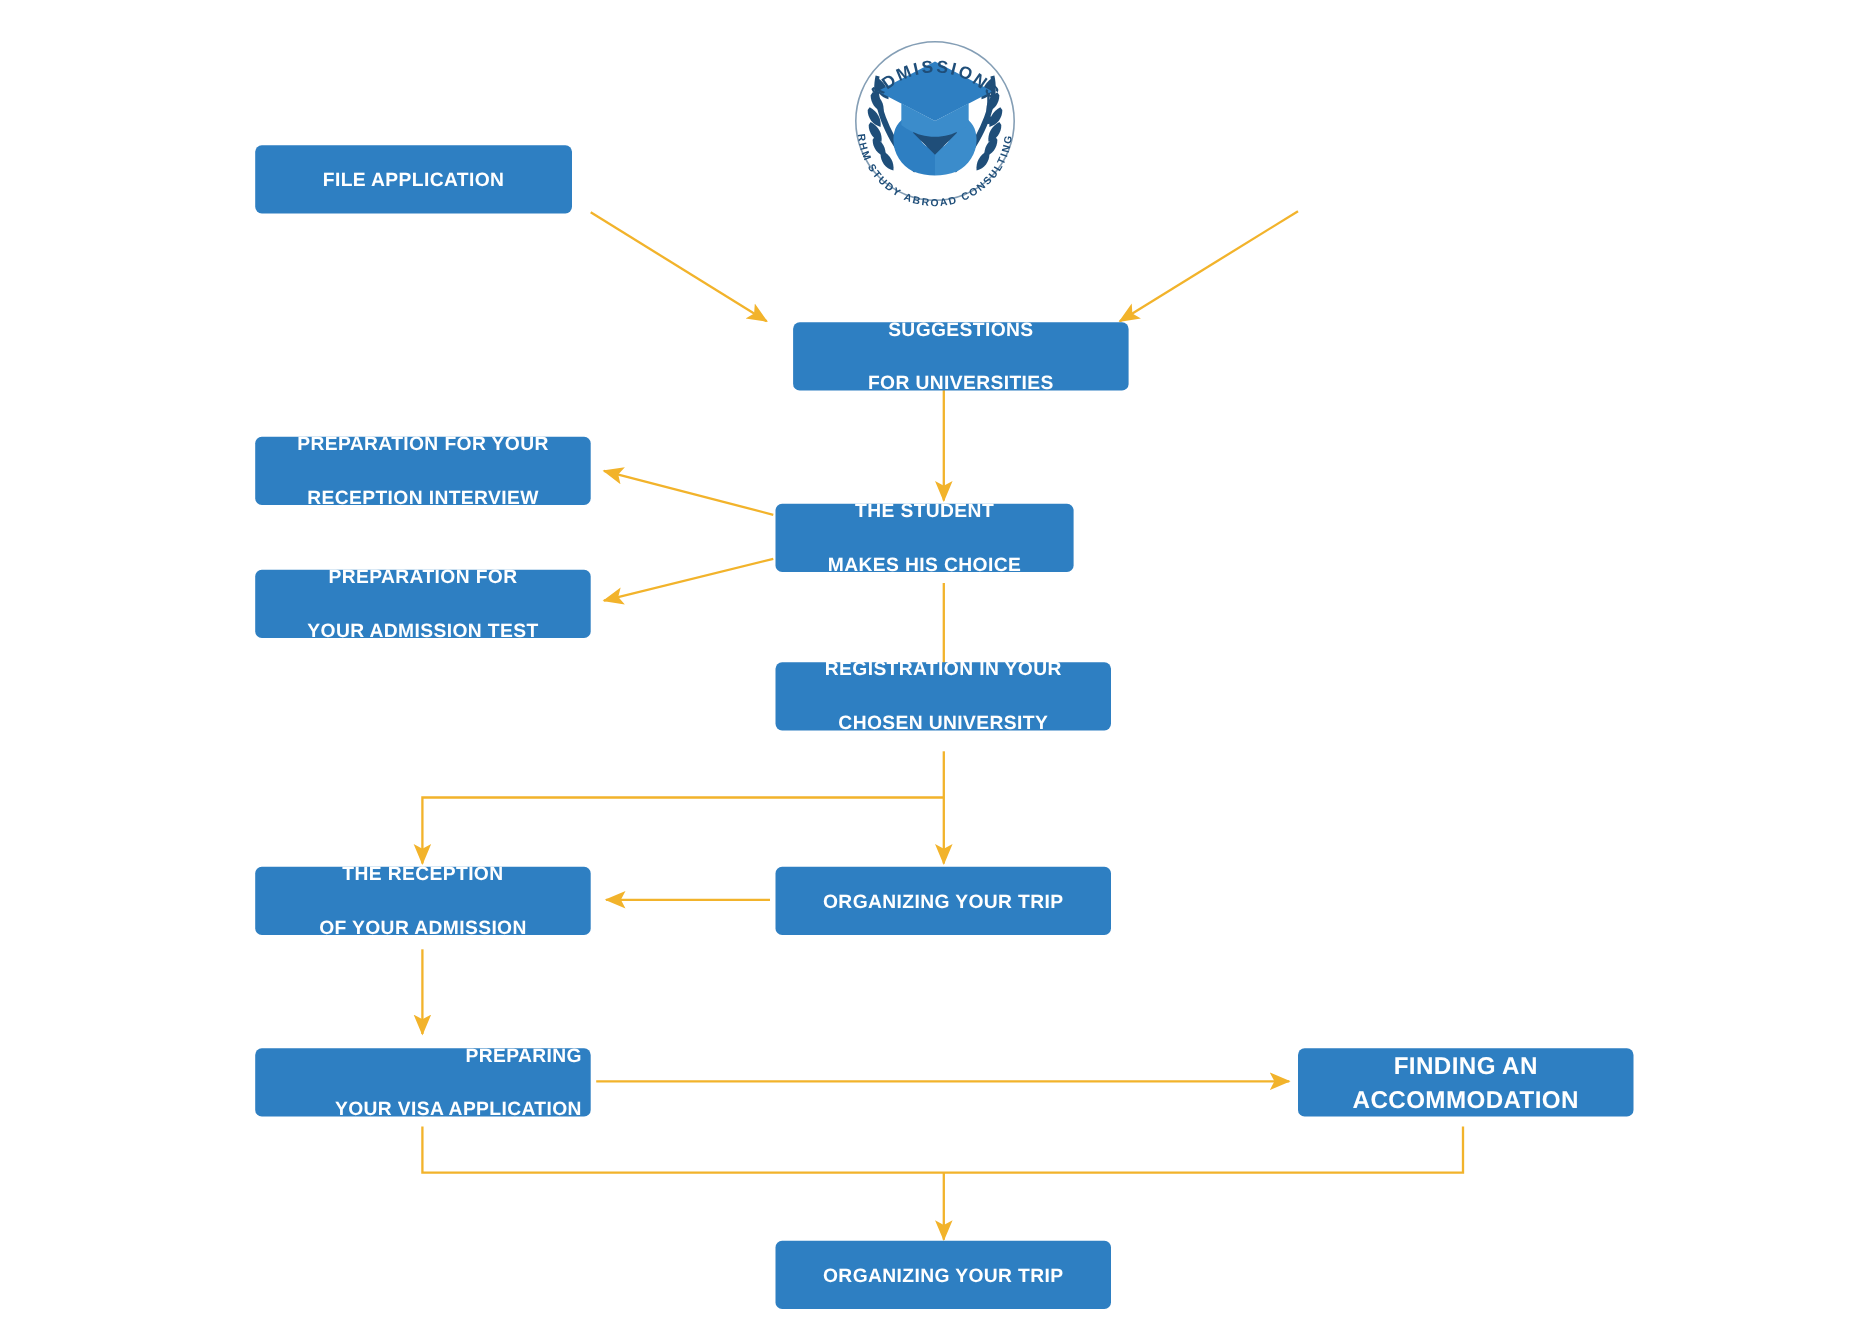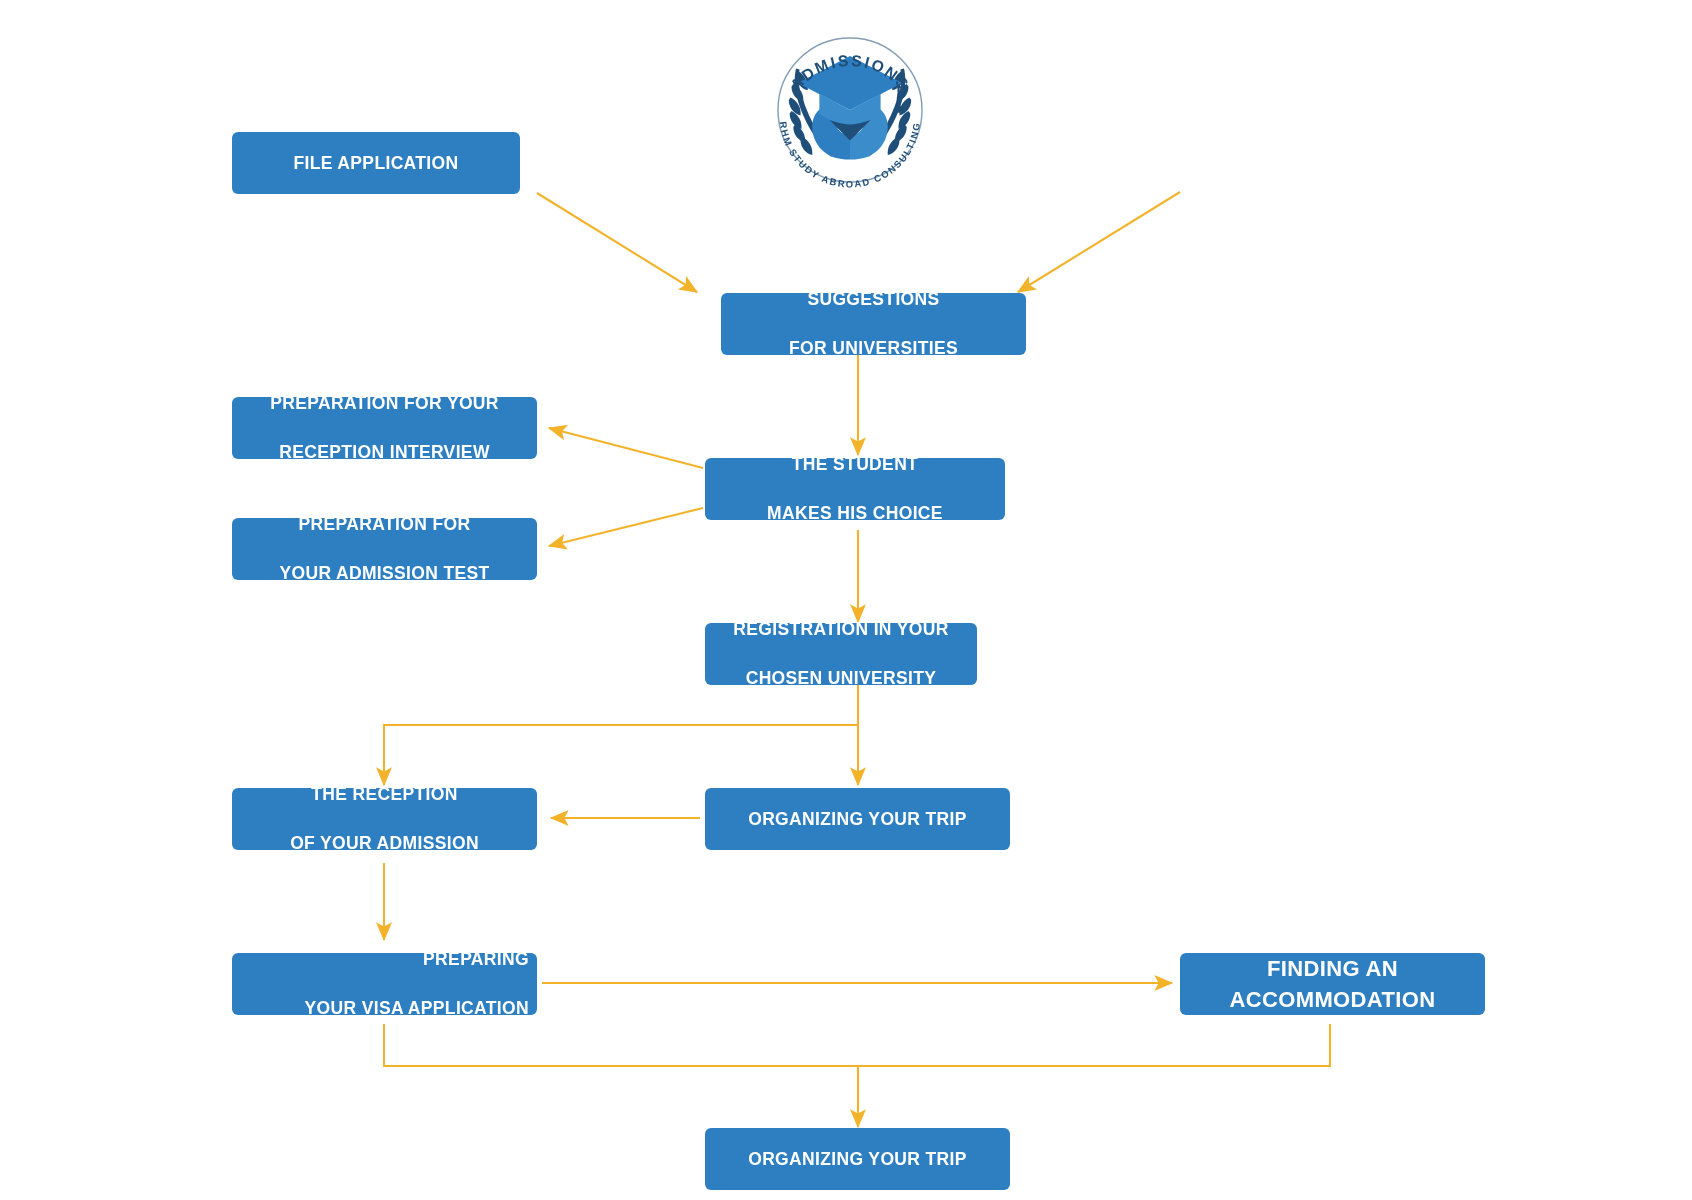--- a/index.html
+++ b/index.html
@@ -176,28 +176,28 @@
     </span>
   </div>
 
   <div class="node" style="left:232px;  top:518px; width:305px; height:62px;">
     <span>
       <span>PREPARATION FOR</span><br>
       <span>YOUR ADMISSION TEST</span>
     </span>
   </div>
 
-  <div class="node" style="left:705px;  top:458px; width:300px; height:62px;">
+  <div class="node" style="left:705px;  top:458px; width:271px; height:62px;">
     <span>
       <span>THE STUDENT</span><br>
       <span>MAKES HIS CHOICE</span>
     </span>
   </div>
 
-  <div class="node" style="left:705px;  top:623px; width:272px; height:62px;">
+  <div class="node" style="left:705px;  top:602px; width:305px; height:62px;">
     <span>
       <span>REGISTRATION IN YOUR</span><br>
       <span>CHOSEN UNIVERSITY</span>
     </span>
   </div>
 
   <div class="node" style="left:232px;  top:788px; width:305px; height:62px;">
     <span>
       <span>THE RECEPTION</span><br>
       <span>OF YOUR ADMISSION</span>

